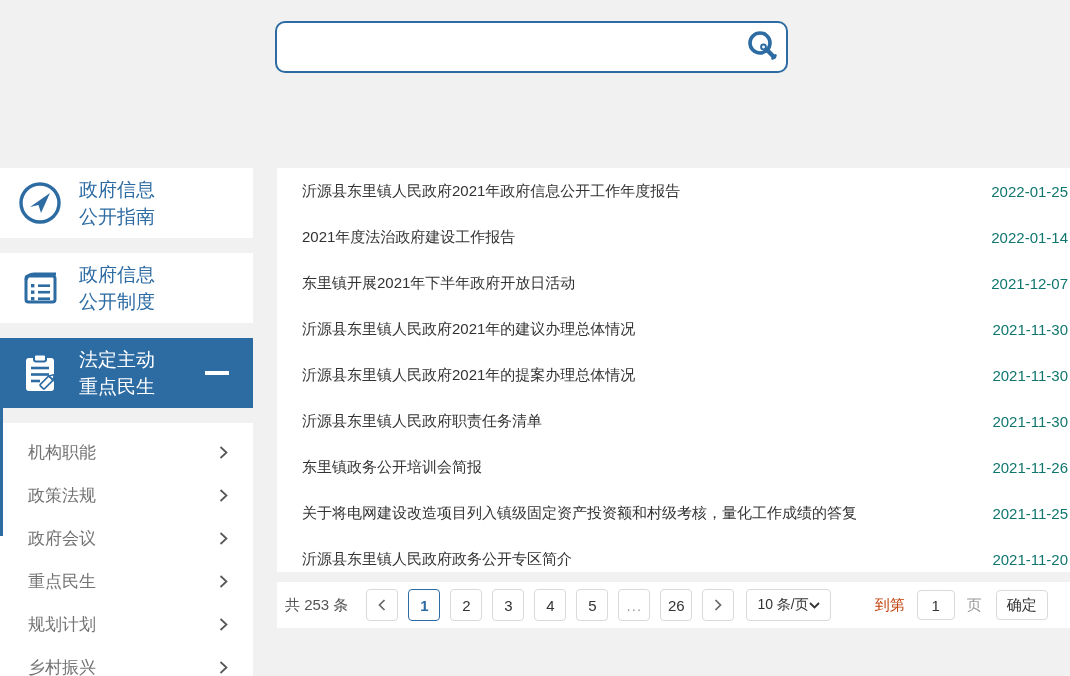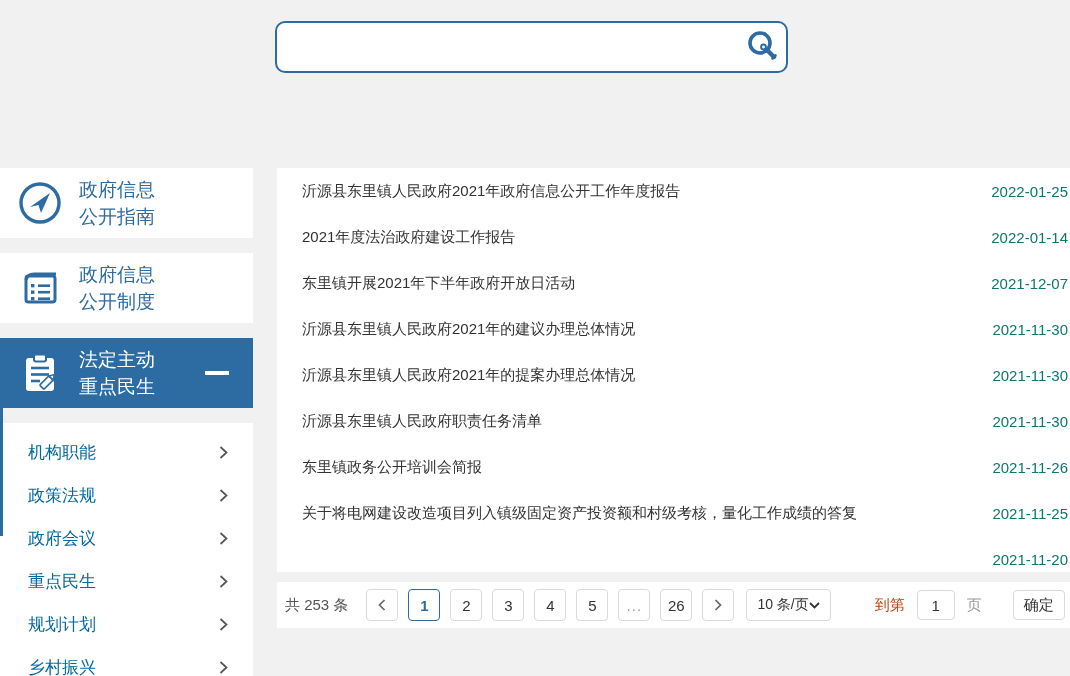--- a/index.html
+++ b/index.html
@@ -35,21 +35,21 @@
   }
   .side-item .icon-wrap { width:46px; height:46px; margin-left:17px; flex:0 0 auto; }
   .side-item .labels { margin-left:16px; font-size:19px; line-height:27px; color:#2d6ba3; }
   .side-item.active { background:#2d6ba3; }
   .side-item.active .labels { color:#fff; }
   .collapse-dash { margin-left:auto; margin-right:24px; width:24px; height:4px; background:#fff; }
 
   .submenu { background:#fff; padding-top:8px; height:268px; }
   .sub-item {
     height:43px; display:flex; align-items:center;
-    padding:0 24px 0 28px; font-size:17px; color:#0369a1; cursor:pointer;text-align:right;
+    padding:0 24px 0 28px; font-size:17px; color:#737373; cursor:pointer;text-align:right;
   }
   .sub-item .chev { margin-left:auto; display:flex; align-items:center; }
   .accent-line { position:absolute; left:0; top:240px; width:3px; height:128px; background:#2d6ba3; }
 
   
   .content { position:absolute; left:277px; top:168px; width:808px; height:404px; background:#fff; }
   .news-row {
     height:46px; display:flex; align-items:center;
     padding:0 17px 0 25px; cursor:pointer;
   }
@@ -76,21 +76,21 @@
     display:flex; align-items:center; gap:0; font-size:14px; color:#333; cursor:pointer;
   }
   .goto-label { margin-left:44px; font-size:15px; color:#c2410c; }
   .goto-input {
     width:38px; height:30px; margin-left:12px; text-align:center;
     border:1px solid #d9d9d9; border-radius:4px; font-size:15px; color:#333; outline:none;
     font-family:"Liberation Sans","DejaVu Sans",sans-serif;
   }
   .goto-unit { margin-left:12px; font-size:15px; color:#9b9b9b; }
   .confirm-btn {
-    margin-left:31px; height:30px; padding:0 10px;
+    margin-left:14px; height:30px; padding:0 10px;
     background:#fff; border:1px solid #d9d9d9; border-radius:4px;
     font-size:15px; color:#333; cursor:pointer;
     font-family:"Liberation Sans","DejaVu Sans",sans-serif;
   }
 </style>
 </head>
 <body>
 
 <div class="search-box">
   <input type="text" value="" style="">
@@ -242,20 +242,21 @@
       </div>
       <div class="news-row">
         <span class="news-title">东里镇政务公开培训会简报</span>
         <span class="news-date">2021-11-26</span>
       </div>
       <div class="news-row">
         <span class="news-title">关于将电网建设改造项目列入镇级固定资产投资额和村级考核，量化工作成绩的答复</span>
         <span class="news-date">2021-11-25</span>
       </div>
       <div class="news-row">
+        <span class="news-title">沂源县东里镇人民政府政务公开专区简介</span>
         <span class="news-date">2021-11-20</span>
       </div>
     </div>
 
   <div class="pager">
     <span class="pager-total">共 253 条</span>
 
     <button class="pg-btn">
       <span style="display:flex;">
         <svg width="12" height="14" viewBox="0 0 12 14">

